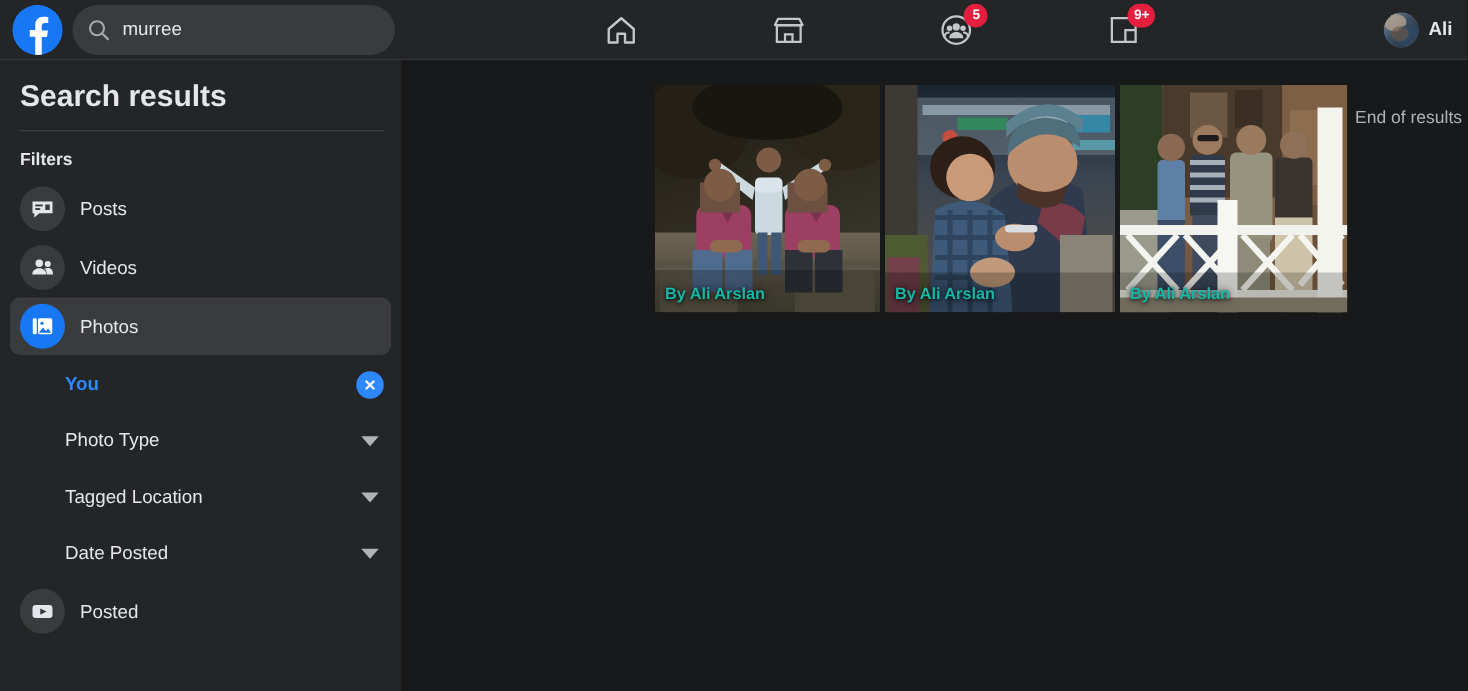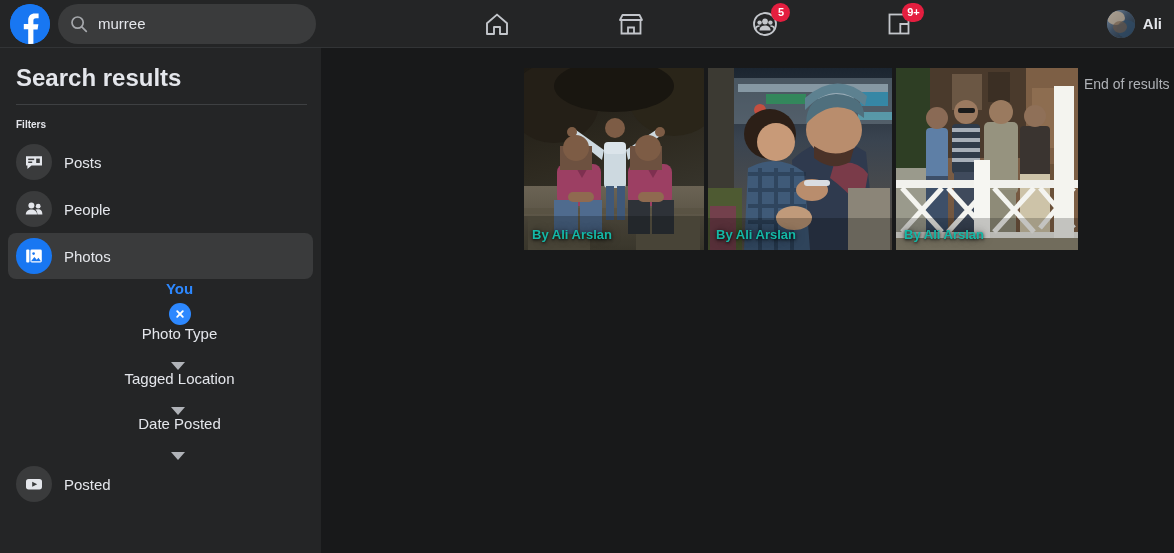--- a/index.html
+++ b/index.html
@@ -147,21 +147,21 @@
   }
 
   #sidebar-divider {
     height: 1px;
     background: #3e4042;
     margin: 0 10px 0 12px;
   }
 
   #filters-label {
     color: #e4e6eb;
-    font-size: 10px;
+    font-size: 14px;
     font-weight: bold;
     padding: 14px 0 8px 12px;
   }
 
   .filter-row {
     display: flex;
     align-items: center;
     height: 46px;
     margin: 1px 4px;
     padding-left: 8px;
@@ -188,21 +188,20 @@
   }
 
   
   .sub-row {
     display: flex;
     align-items: center;
     justify-content: space-between;
     height: 45px;
     margin: 0 10px 0 48px;
     cursor: pointer;
-    flex-direction: column;
   }
   .sub-label { font-size: 15px; color: #e4e6eb; }
   .sub-label.accent { color: #2d88ff; font-weight: bold; }
 
   .clear-chip {
     width: 22px; height: 22px;
     border-radius: 50%;
     background: #2d88ff;
     display: flex;
     align-items: center;
@@ -263,20 +262,21 @@
     text-shadow: 0 1px 3px rgba(0,0,0,.85), 0 0 8px rgba(0,0,0,.6);
     pointer-events: none;
   }
 
   #end-of-results {
     margin-left: 6px;
     color: #b0b3b8;
     font-size: 14px;
     padding-top: 8px;
     white-space: nowrap;
+    margin-top: 9px;
   }
 </style>
 </head>
 <body>
 
 <div id="topbar">
 
   <div id="topbar-left">
 
     <div class="fb-logo">
@@ -389,21 +389,21 @@
 
   <div class="filter-row">
     <span class="filter-icon">
       <svg width="20" height="20" viewBox="0 0 20 20">
         <circle cx="7.4" cy="6.6" r="3" fill="#e4e6eb"></circle>
         <circle cx="14.2" cy="7.2" r="2.4" fill="#e4e6eb"></circle>
         <path d="M1.8 15.6c0-3.2 2.5-5 5.6-5s5.6 1.8 5.6 5z" fill="#e4e6eb"></path>
         <path d="M13.4 15.6c0-2.4-.7-3.9-1.9-4.8.8-.4 1.7-.5 2.7-.5 2.6 0 4.2 1.5 4.2 5.3z" fill="#e4e6eb"></path>
       </svg>
     </span>
-    <span class="filter-label">People</span>
+    <span class="filter-label">Videos</span>
   </div>
 
   <div class="filter-row active">
     <span class="filter-icon blue">
       <svg width="20" height="20" viewBox="0 0 20 20">
         <rect x="2.2" y="3.6" width="3.2" height="12.8" rx="1" fill="#fff"></rect>
         <rect x="6.4" y="3.6" width="11.4" height="12.8" rx="1.4" fill="#fff"></rect>
         <circle cx="9.6" cy="7.6" r="1.3" fill="#1877f2"></circle>
         <path d="M7 15.2l3.4-4.2 2.3 2.8 1.8-2 2.4 3.4z" fill="#1877f2"></path>
       </svg>

